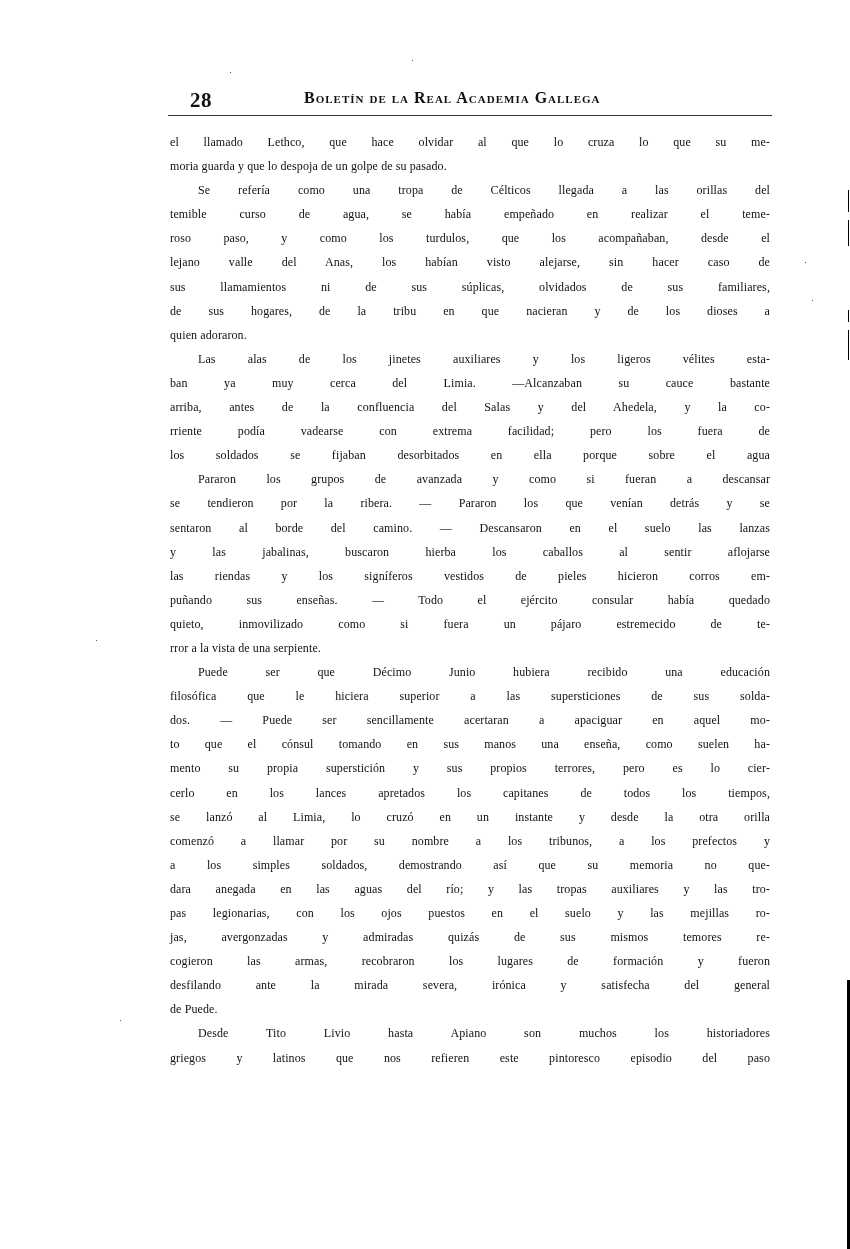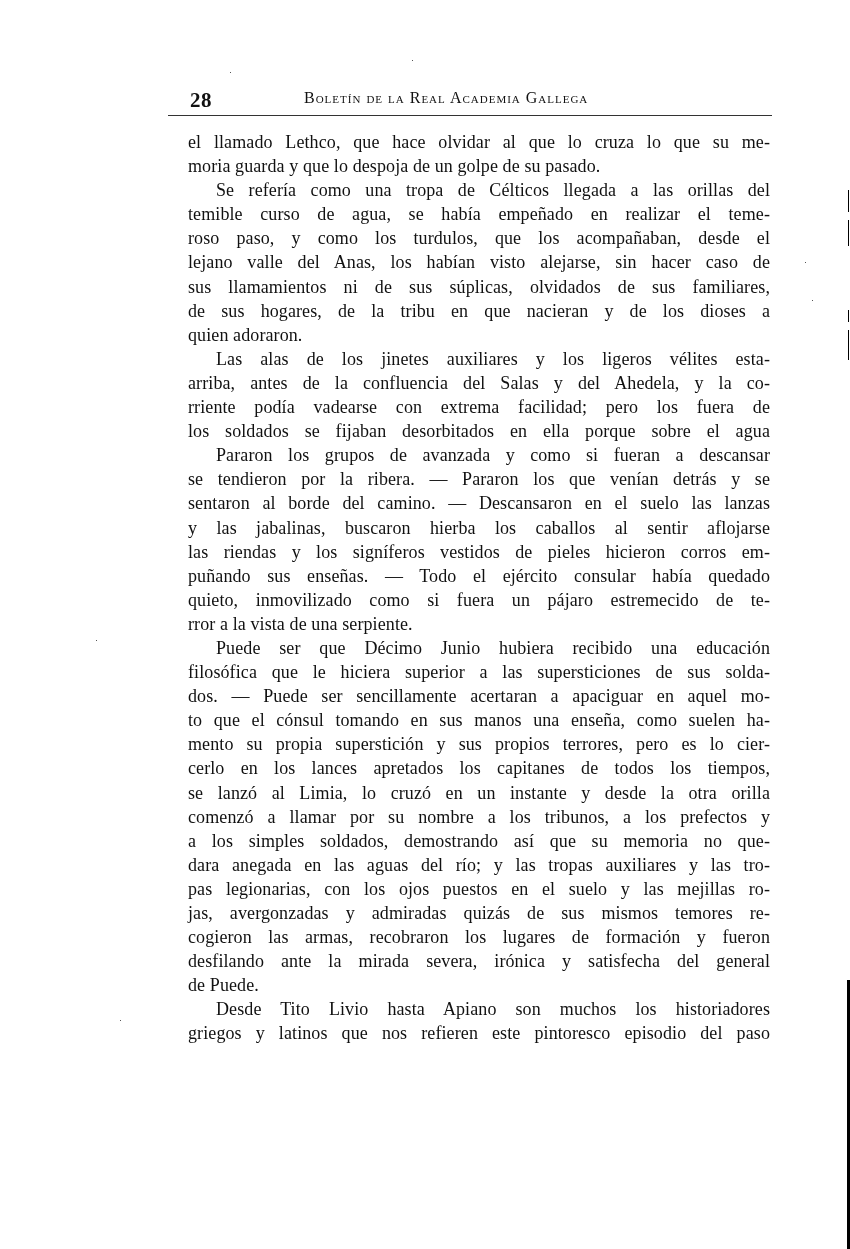--- a/index.html
+++ b/index.html
@@ -35,21 +35,21 @@
       top: 2px;
       font-size: 21px;
       font-weight: bold;
       letter-spacing: 0.5px;
     }
     .journal-title {
       position: absolute;
       left: 136px;
       top: 3px;
       font-size: 16px;
-      font-weight: normal;
+      font-weight: bold;
       font-variant: small-caps;
       letter-spacing: 1px;
       white-space: nowrap;
     }
     .head-rule {
       position: absolute;
       left: 168px;
       top: 115px;
       width: 604px;
       height: 0;
@@ -58,26 +58,25 @@
     .body-text {
       position: absolute;
       left: 170px;
       top: 130px;
       width: 600px;
     }
     .line {
       display: block;
       height: 24.1px;
       line-height: 24.1px;
-      font-size: 18px;
+      font-size: 12px;
       white-space: nowrap;
       text-align: justify;
       text-align-last: justify;
       letter-spacing: 0.1px;
-      margin-left: 18px;
     }
     .line.last {
       text-align-last: left;
     }
     .line.indent {
       padding-left: 28px;
       box-sizing: border-box;
     }
     .edge-bar {
       position: absolute;
@@ -114,20 +113,21 @@
       <div class="line">el llamado Lethco, que hace olvidar al que lo cruza lo que su me-</div>
       <div class="line last">moria guarda y que lo despoja de un golpe de su pasado.</div>
       <div class="line indent">Se refería como una tropa de Célticos llegada a las orillas del</div>
       <div class="line">temible curso de agua, se había empeñado en realizar el teme-</div>
       <div class="line">roso paso, y como los turdulos, que los acompañaban, desde el</div>
       <div class="line">lejano valle del Anas, los habían visto alejarse, sin hacer caso de</div>
       <div class="line">sus llamamientos ni de sus súplicas, olvidados de sus familiares,</div>
       <div class="line">de sus hogares, de la tribu en que nacieran y de los dioses a</div>
       <div class="line last">quien adoraron.</div>
       <div class="line indent">Las alas de los jinetes auxiliares y los ligeros vélites esta-</div>
+      <div class="line">ban ya muy cerca del Limia. —Alcanzaban su cauce bastante</div>
       <div class="line">arriba, antes de la confluencia del Salas y del Ahedela, y la co-</div>
       <div class="line">rriente podía vadearse con extrema facilidad; pero los fuera de</div>
       <div class="line">los soldados se fijaban desorbitados en ella porque sobre el agua</div>
       <div class="line indent">Pararon los grupos de avanzada y como si fueran a descansar</div>
       <div class="line">se tendieron por la ribera. — Pararon los que venían detrás y se</div>
       <div class="line">sentaron al borde del camino. — Descansaron en el suelo las lanzas</div>
       <div class="line">y las jabalinas, buscaron hierba los caballos al sentir aflojarse</div>
       <div class="line">las riendas y los signíferos vestidos de pieles hicieron corros em-</div>
       <div class="line">puñando sus enseñas. — Todo el ejército consular había quedado</div>
       <div class="line">quieto, inmovilizado como si fuera un pájaro estremecido de te-</div>

